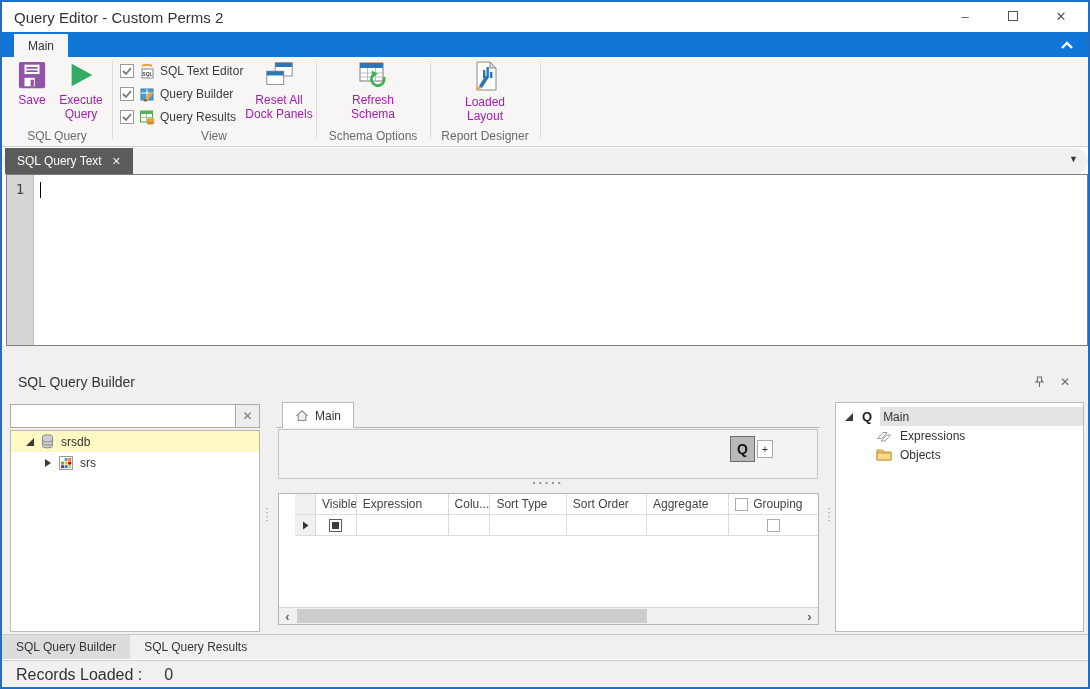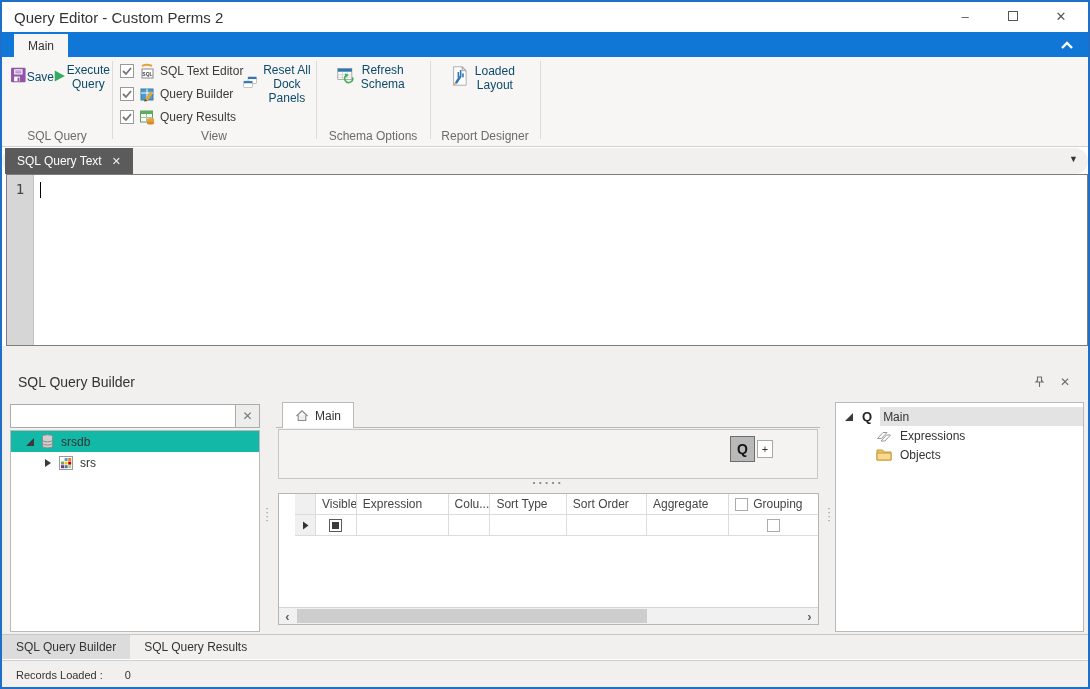--- a/index.html
+++ b/index.html
@@ -21,22 +21,22 @@
   .ribbon-tab { left:12px; top:2px; height:23px; padding:0 14px; background:#f7f6f4;
                 color:#333; font-size:12px; display:flex; align-items:center; }
   .ribbon-collapse { right:12px; top:4px; width:18px; height:18px; display:flex;
                      align-items:center; justify-content:center; }
 
   
   .ribbon-body { left:0; top:55px; width:100%; height:90px; background:#f7f6f4;
                  border-bottom:1px solid #d4d2d0; }
   .rb-sep { top:4px; width:1px; height:78px; background:#dddbd9; }
   .group-label { bottom:3px; font-size:12px; color:#6b6b6b; text-align:center; }
-  .big-btn { top:3px; display:flex; flex-direction:row; align-items:center;
-             font-size:12px; color:#0c4a6e; text-align:center; cursor:default; }
+  .big-btn { top:3px; display:flex; flex-direction:column; align-items:center;
+             font-size:12px; color:#a21caf; text-align:center; cursor:default; }
   .big-btn .lbl { margin-top:3px; line-height:14px; }
   .chk-row { height:20px; display:flex; align-items:center; gap:5px; font-size:12px; color:#3b3b3b; }
   .chk-box { width:14px; height:14px; flex:0 0 14px; }
 
   
   .doc-strip { left:0; top:146px; width:100%; height:26px; background:#f1f0ee;border-radius:13px; }
   .doc-tab { left:3px; top:0; height:26px; background:#5b5b5b; color:#fff; font-size:12px;
              display:flex; align-items:center; gap:10px; padding:0 12px; }
   .doc-tab .close { font-size:11px; color:#f0f0f0; }
   .doc-dropdown { right:10px; top:6px; font-size:9px; color:#333; }
@@ -60,21 +60,21 @@
   .search-input { flex:1; height:24px; border:1px solid #ababab; font-size:12px;
                   padding:0 5px; outline:none; background:#fff;
                   font-family:"Liberation Sans", sans-serif; }
   .search-clear { width:24px; height:24px; background:#ededeb; border:1px solid #ababab;
                   border-left:none; display:flex; align-items:center; justify-content:center;
                   color:#777; font-size:12px; }
 
   .db-tree { left:8px; top:64px; width:250px; height:202px; background:#fff;
              border:1px solid #b9b9b9; overflow:hidden; }
   .tree-row { height:21px; display:flex; align-items:center; font-size:12px; color:#333; }
-  .tree-row.sel { background:#14b8a6; }
+  .tree-row.sel { background:#fef9c3; }
   .expander { width:10px; height:10px; display:inline-block; }
 
   .vdots { top:140px; width:6px; color:#8f8f8f; font-size:11px; line-height:4px;
            letter-spacing:0; text-align:center; }
 
   .canvas-tabstrip { left:274px; top:36px; width:544px; height:26px;
                      border-bottom:1px solid #b9b9b9; }
   .canvas-tab { left:6px; top:0; height:26px; background:#fff; border:1px solid #b9b9b9;
                 border-bottom:none; display:flex; align-items:center; gap:6px;
                 padding:0 12px; font-size:12px; color:#333; }
@@ -113,21 +113,21 @@
   .hl { background:#e3e3e3; flex:1; height:100%; display:flex; align-items:center; }
 
   
   .bottom-tabs { left:0; top:632px; width:100%; height:25px; background:#f1f0ee;
                  border-top:1px solid #c6c6c6; display:flex; }
   .b-tab { height:100%; display:flex; align-items:center; padding:0 14px;
            font-size:12px; color:#333; }
   .b-tab.active { background:#dcdcdc; }
   .statusbar { left:0; top:658px; width:100%; height:29px; background:#f1f0ee;
                border-top:1px solid #cfcfcf; display:flex; align-items:center;
-               font-size:11px; color:#333; padding-left:14px; }
+               font-size:16px; color:#333; padding-left:14px; }
   .statusbar .val { margin-left:22px; }
 
   svg { display:block; }
 </style>
 </head>
 <body>
 
 <div class="app">
 
   <div class="abs titlebar">

